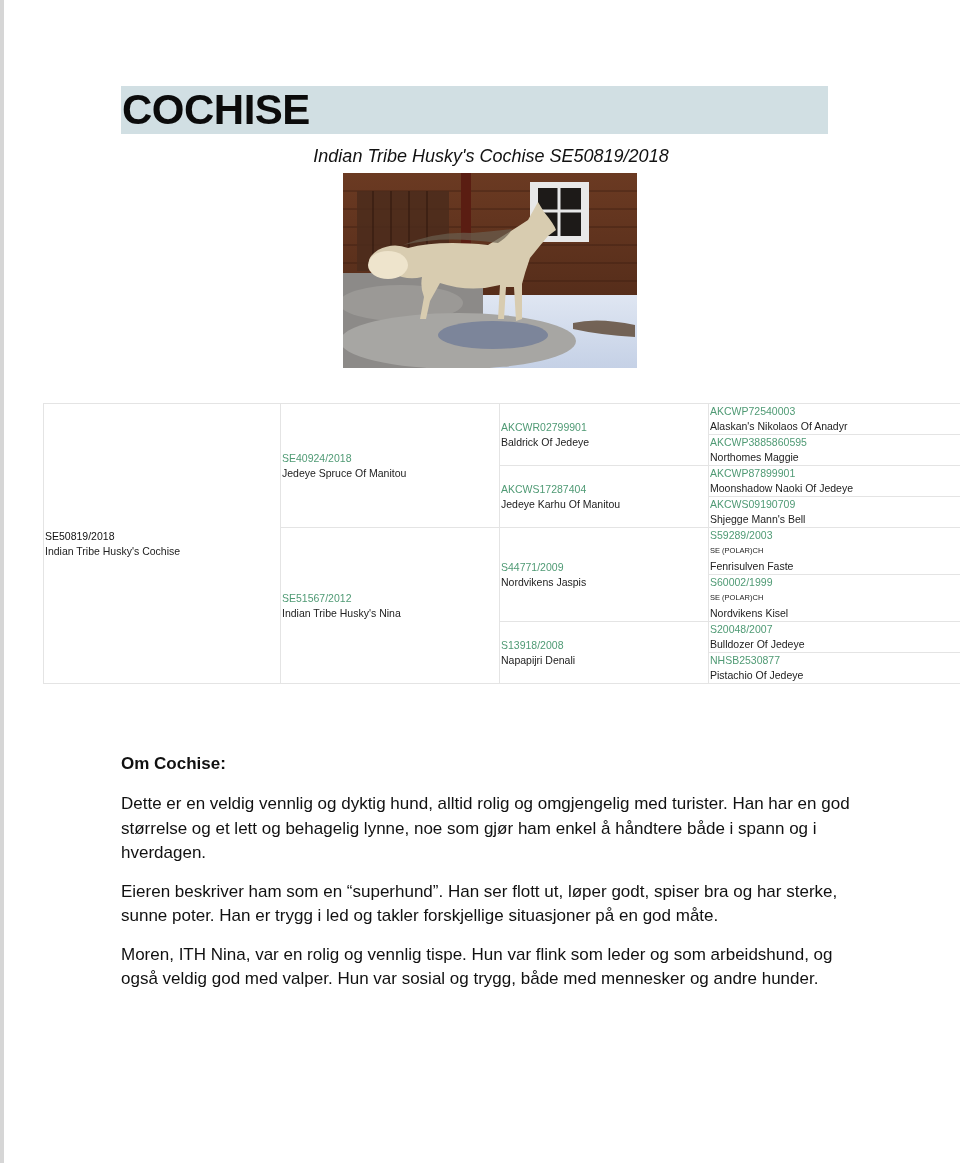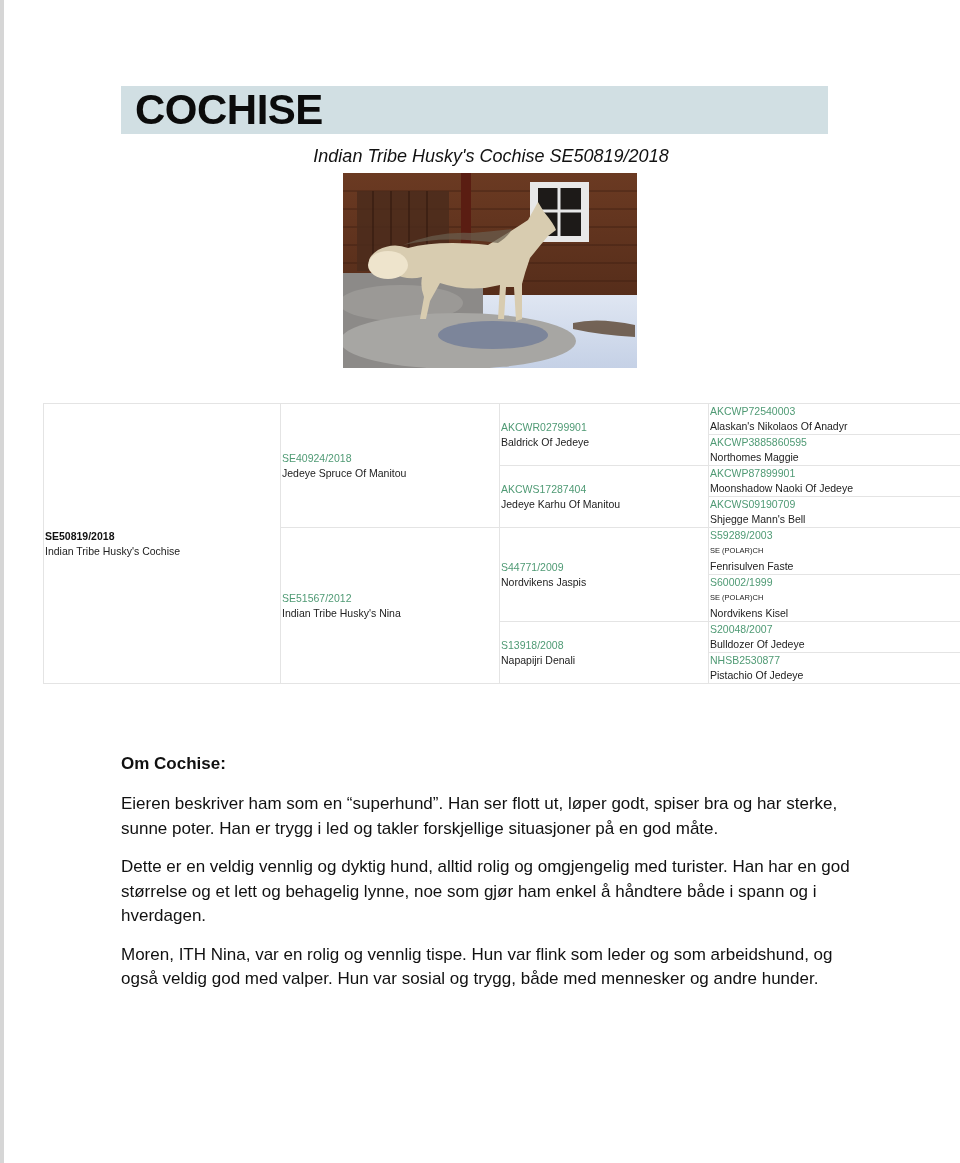--- a/index.html
+++ b/index.html
@@ -6,41 +6,41 @@
   body {
     width: 960px; height: 1163px; background: #ffffff; position: relative; overflow: hidden;
     font-family: "Liberation Sans", sans-serif; color: #111;
   }
   .page-edge { position: absolute; left: 0; top: 0; width: 4px; height: 1163px; background: #d6d6d6; }
   .title-band {
     position: absolute; left: 121px; top: 86px; width: 707px; height: 48px;
     background: #d1dfe3;
   }
   .title-band h1 {
-    margin: 0; padding-left: 14px; font-size: 42px; font-weight: bold; line-height: 48px;
+    margin: 0; padding-left: 1px; font-size: 42px; font-weight: bold; line-height: 48px;
     letter-spacing: -0.5px; color: #0b0b0b; font-family: "Liberation Sans", sans-serif;
   }
   .subtitle {
     position: absolute; left: 0; width: 982px; top: 146px; text-align: center;
     font-style: italic; font-size: 18px; color: #111;
   }
   .photo {
     position: absolute; left: 343px; top: 173px; width: 294px; height: 195px; overflow: hidden;
   }
   .pedigree {
     position: absolute; left: 43px; top: 403px; width: 917px; height: 279px;
     border-collapse: collapse; table-layout: fixed; font-size: 10.5px;
   }
   .pedigree td {
     border: 1px solid #e4e4e4; vertical-align: middle; padding: 0 16px 0 1px; line-height: 15px;
   }
   .reg { color: #4f9a74; display: block; }
   .name { color: #222; display: block; }
   .title-tag { color: #222; display: block; font-size: 7.5px; font-weight: normal; line-height: 16px; }
-  .subject-reg { color: #111; font-weight: bold; display: block; }
+  .subject-reg { color: #111; font-weight: normal; display: block; }
   .about {
     position: absolute; left: 121px; top: 752px; width: 745px; font-size: 17px; line-height: 24.5px; color: #111;
   }
   .about h2 { margin: 0 0 16px 0; font-size: 17px; font-weight: bold; line-height: 24px; }
   .about p { margin: 0 0 14px 0; }
 </style>
 </head>
 <body>
 
 <div class="page-edge"></div>
@@ -181,16 +181,16 @@
     <td>
       <span class="reg">NHSB2530877</span>
       <span class="name">Pistachio Of Jedeye</span>
     </td>
   </tr>
 </tbody>
   </table>
 
 <div class="about">
   <h2>Om Cochise:</h2>
+  <p>Dette er en veldig vennlig og dyktig hund, alltid rolig og omgjengelig med turister. Han har en god størrelse og et lett og behagelig lynne, noe som gjør ham enkel å håndtere både i spann og i hverdagen.</p>
   <p>Eieren beskriver ham som en “superhund”. Han ser flott ut, løper godt, spiser bra og har sterke, sunne poter. Han er trygg i led og takler forskjellige situasjoner på en god måte.</p>
-  <p>Dette er en veldig vennlig og dyktig hund, alltid rolig og omgjengelig med turister. Han har en god størrelse og et lett og behagelig lynne, noe som gjør ham enkel å håndtere både i spann og i hverdagen.</p>
   <p>Moren, ITH Nina, var en rolig og vennlig tispe. Hun var flink som leder og som arbeidshund, og også veldig god med valper. Hun var sosial og trygg, både med mennesker og andre hunder.</p>
 </div>
 
 </body></html>

